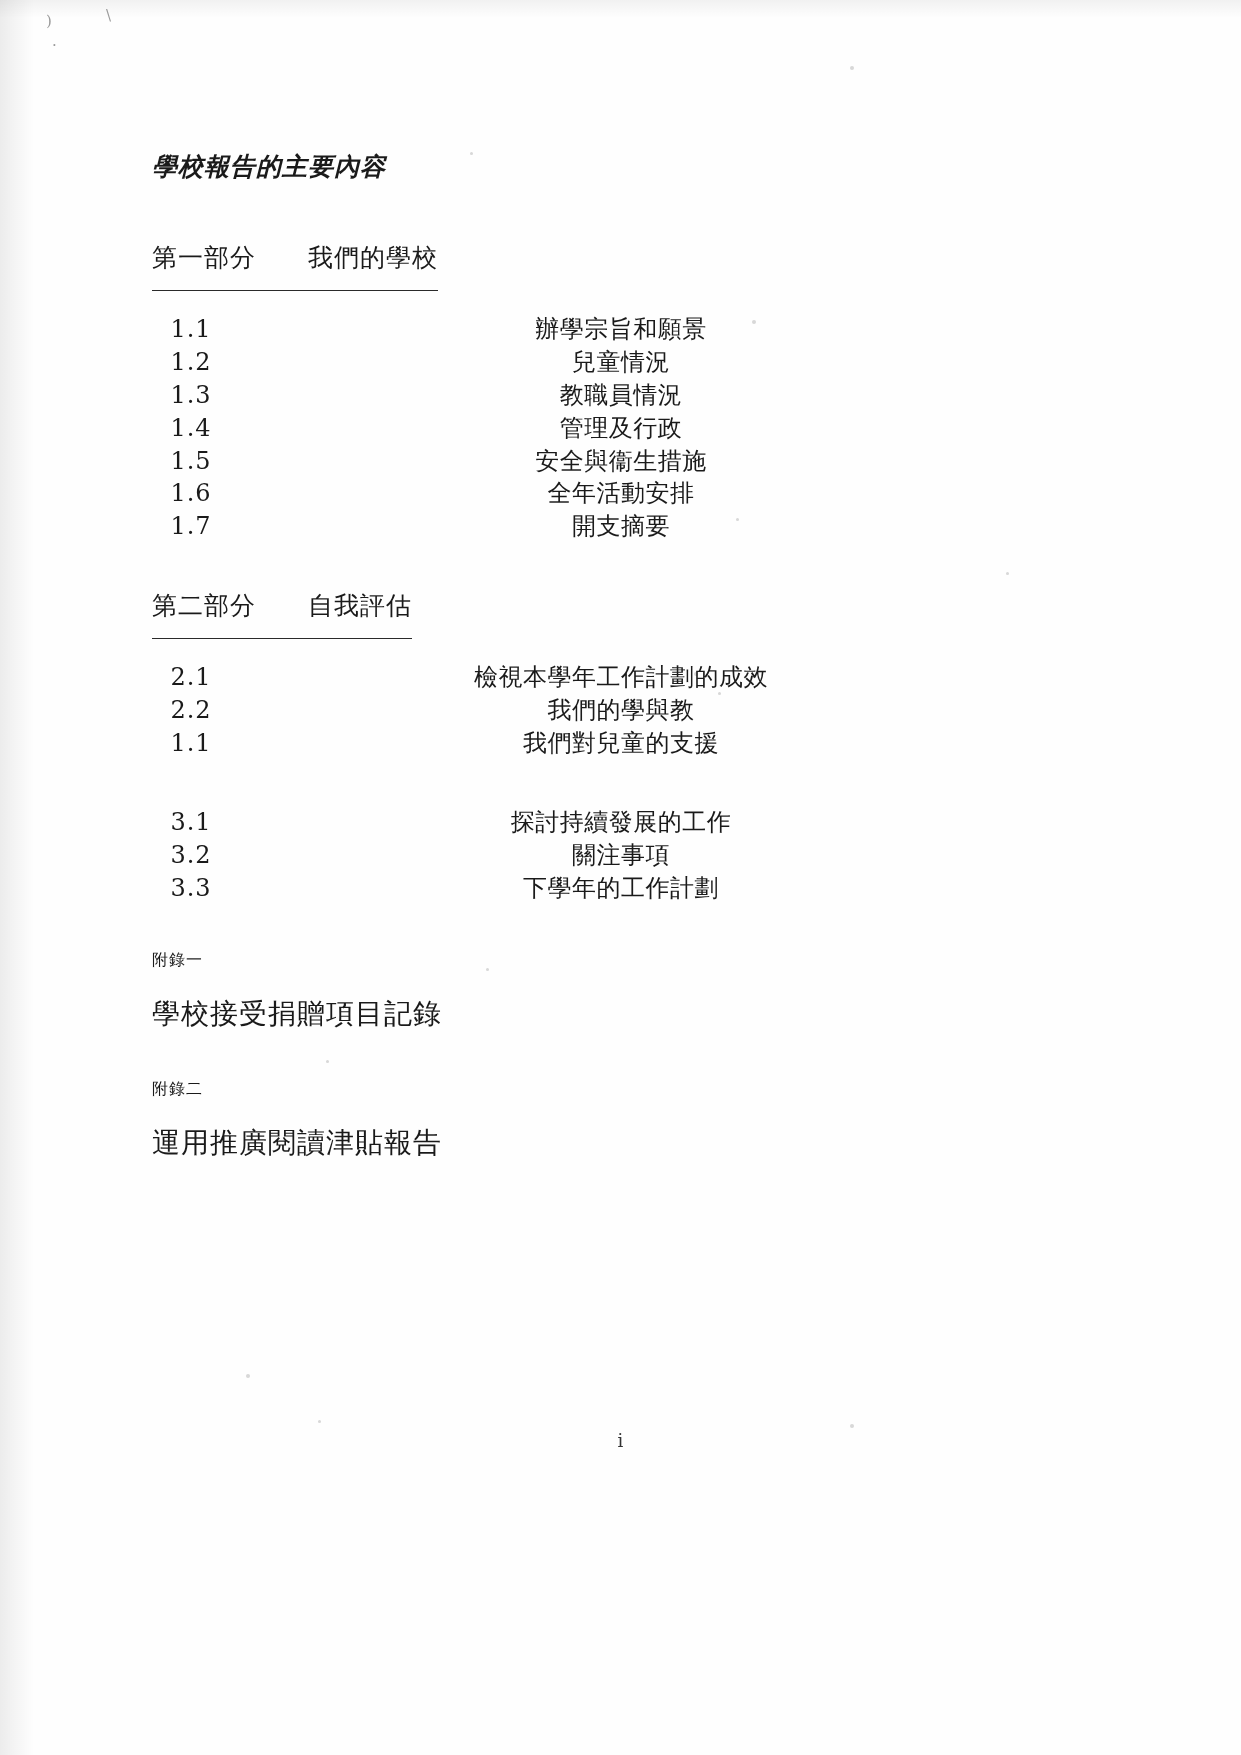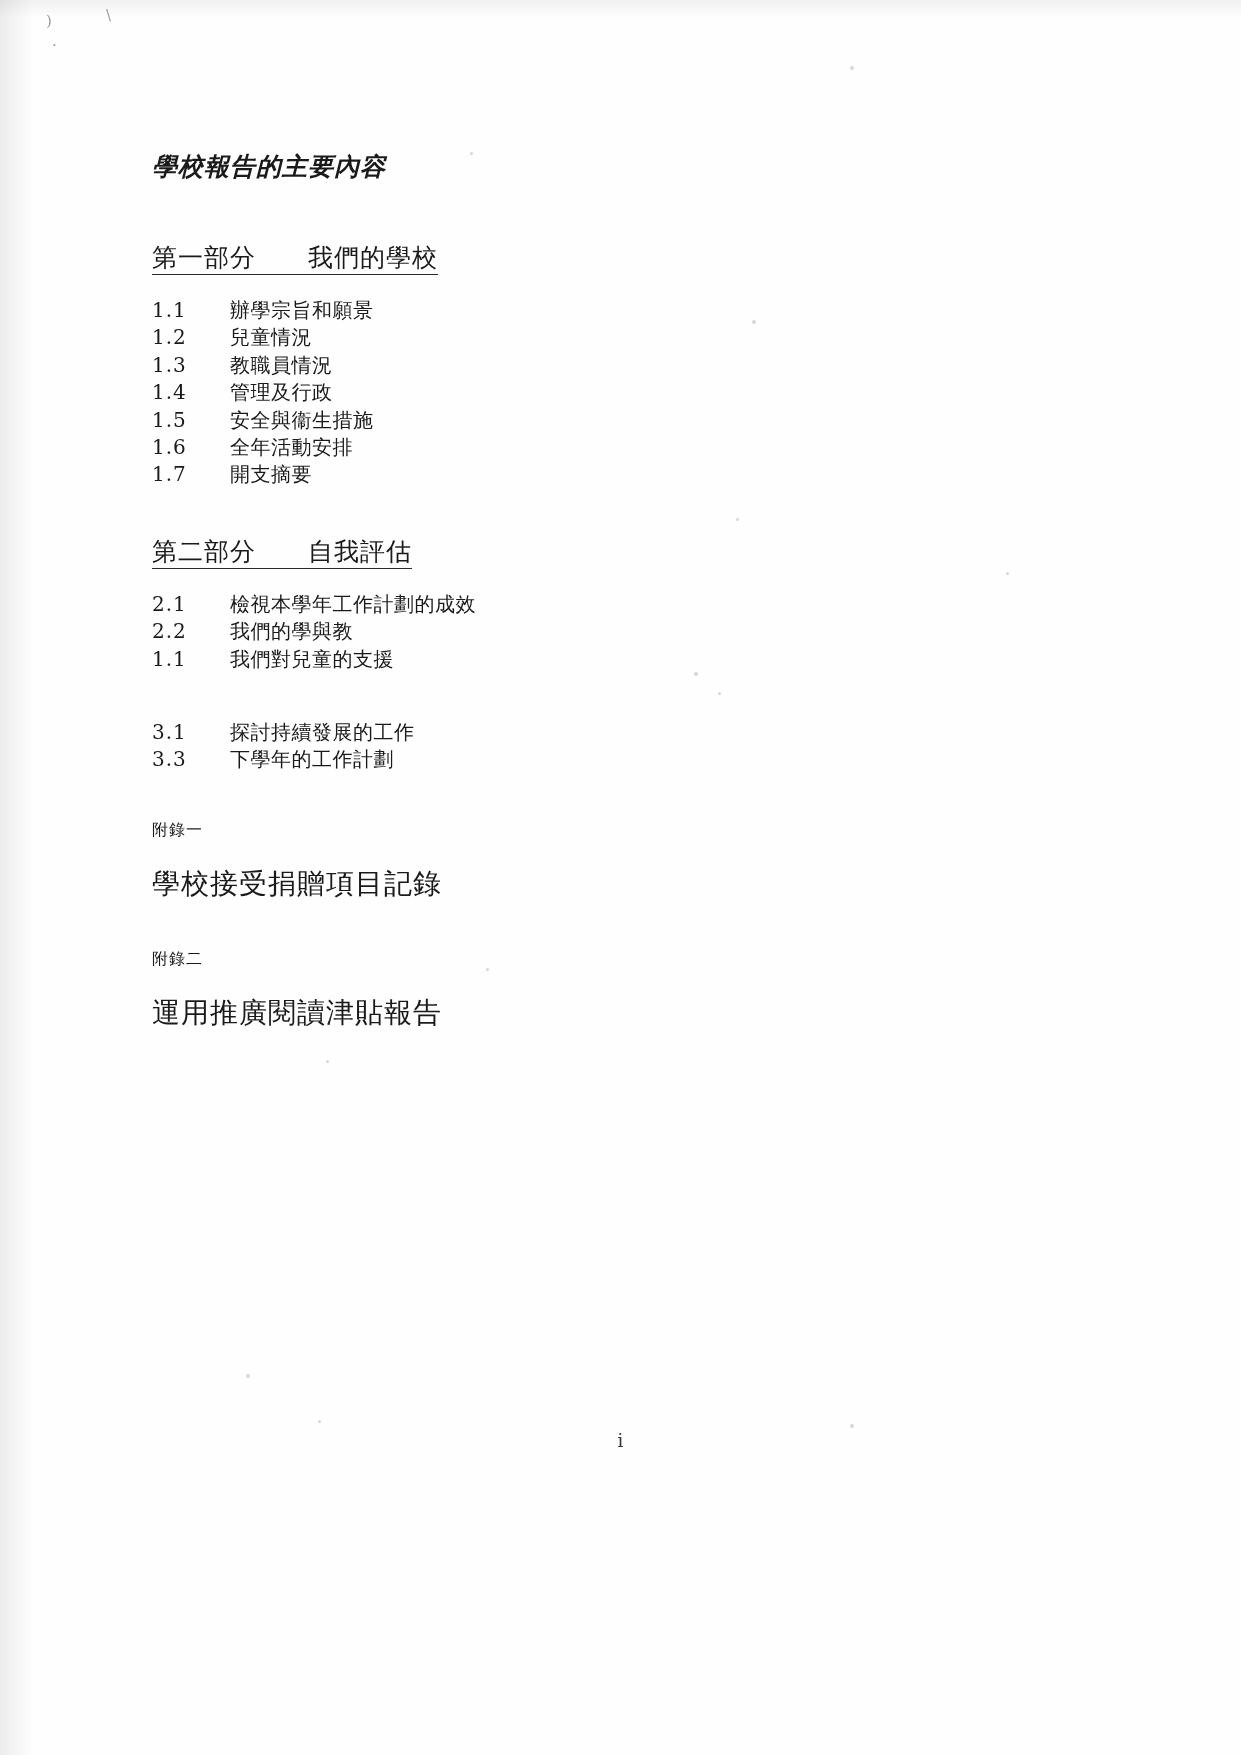--- a/index.html
+++ b/index.html
@@ -44,33 +44,34 @@
     margin: 0 0 58px 0;
     font-family: "DejaVu Sans", "Liberation Sans", sans-serif;
     font-style: italic;
   }
   .part-heading {
     font-size: 25px;
     letter-spacing: 1px;
     margin: 0 0 22px 0;
     display: inline-block;
     border-bottom: 1px solid #2a2a2a;
-    padding-bottom: 0;
+    padding-bottom: 16px;
     white-space: pre;
     font-family: "DejaVu Sans", "Liberation Sans", sans-serif;
   }
   .section-block {
     margin-bottom: 46px;
   }
   .item {
     display: flex;
     align-items: baseline;
-    font-size: 20px;
+    font-size: 24px;
     line-height: 1.37;
     letter-spacing: 0.5px;
+    text-align: center;
   }
   .item-num {
     width: 78px;
     flex: 0 0 78px;
     font-family: "DejaVu Serif", "Liberation Serif", serif;
     letter-spacing: 1px;
   }
   .item-text {
     flex: 1 1 auto;
   }
@@ -185,20 +186,24 @@
         <span class="item-text">我們對兒童的支援</span>
       </div>
     </div>
 
     <div class="section-block">
       <div class="item">
         <span class="item-num">3.1</span>
         <span class="item-text">探討持續發展的工作</span>
       </div>
       <div class="item">
+        <span class="item-num">3.2</span>
+        <span class="item-text">關注事項</span>
+      </div>
+      <div class="item">
         <span class="item-num">3.3</span>
         <span class="item-text">下學年的工作計劃</span>
       </div>
     </div>
 
     <div class="appendix-block">
       <div class="appendix-title">附錄一</div>
       <div class="appendix-line">學校接受捐贈項目記錄</div>
     </div>
 

